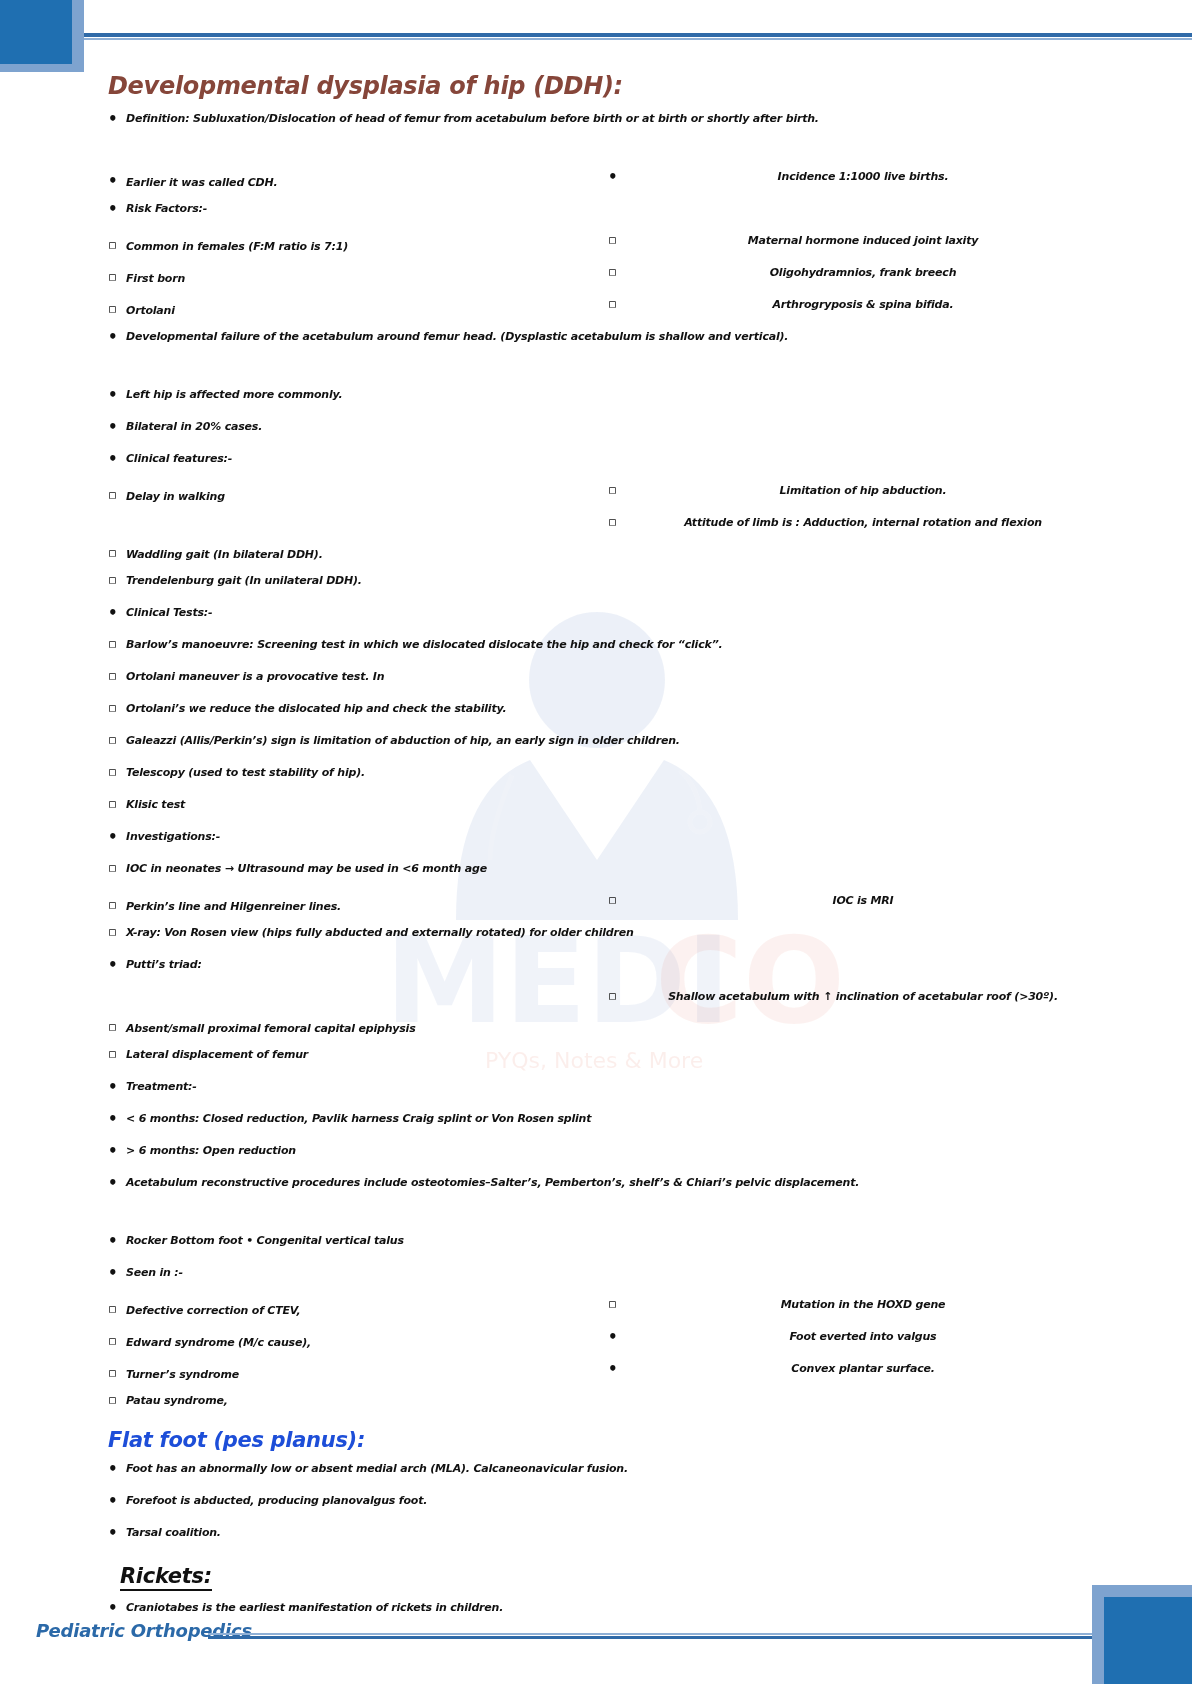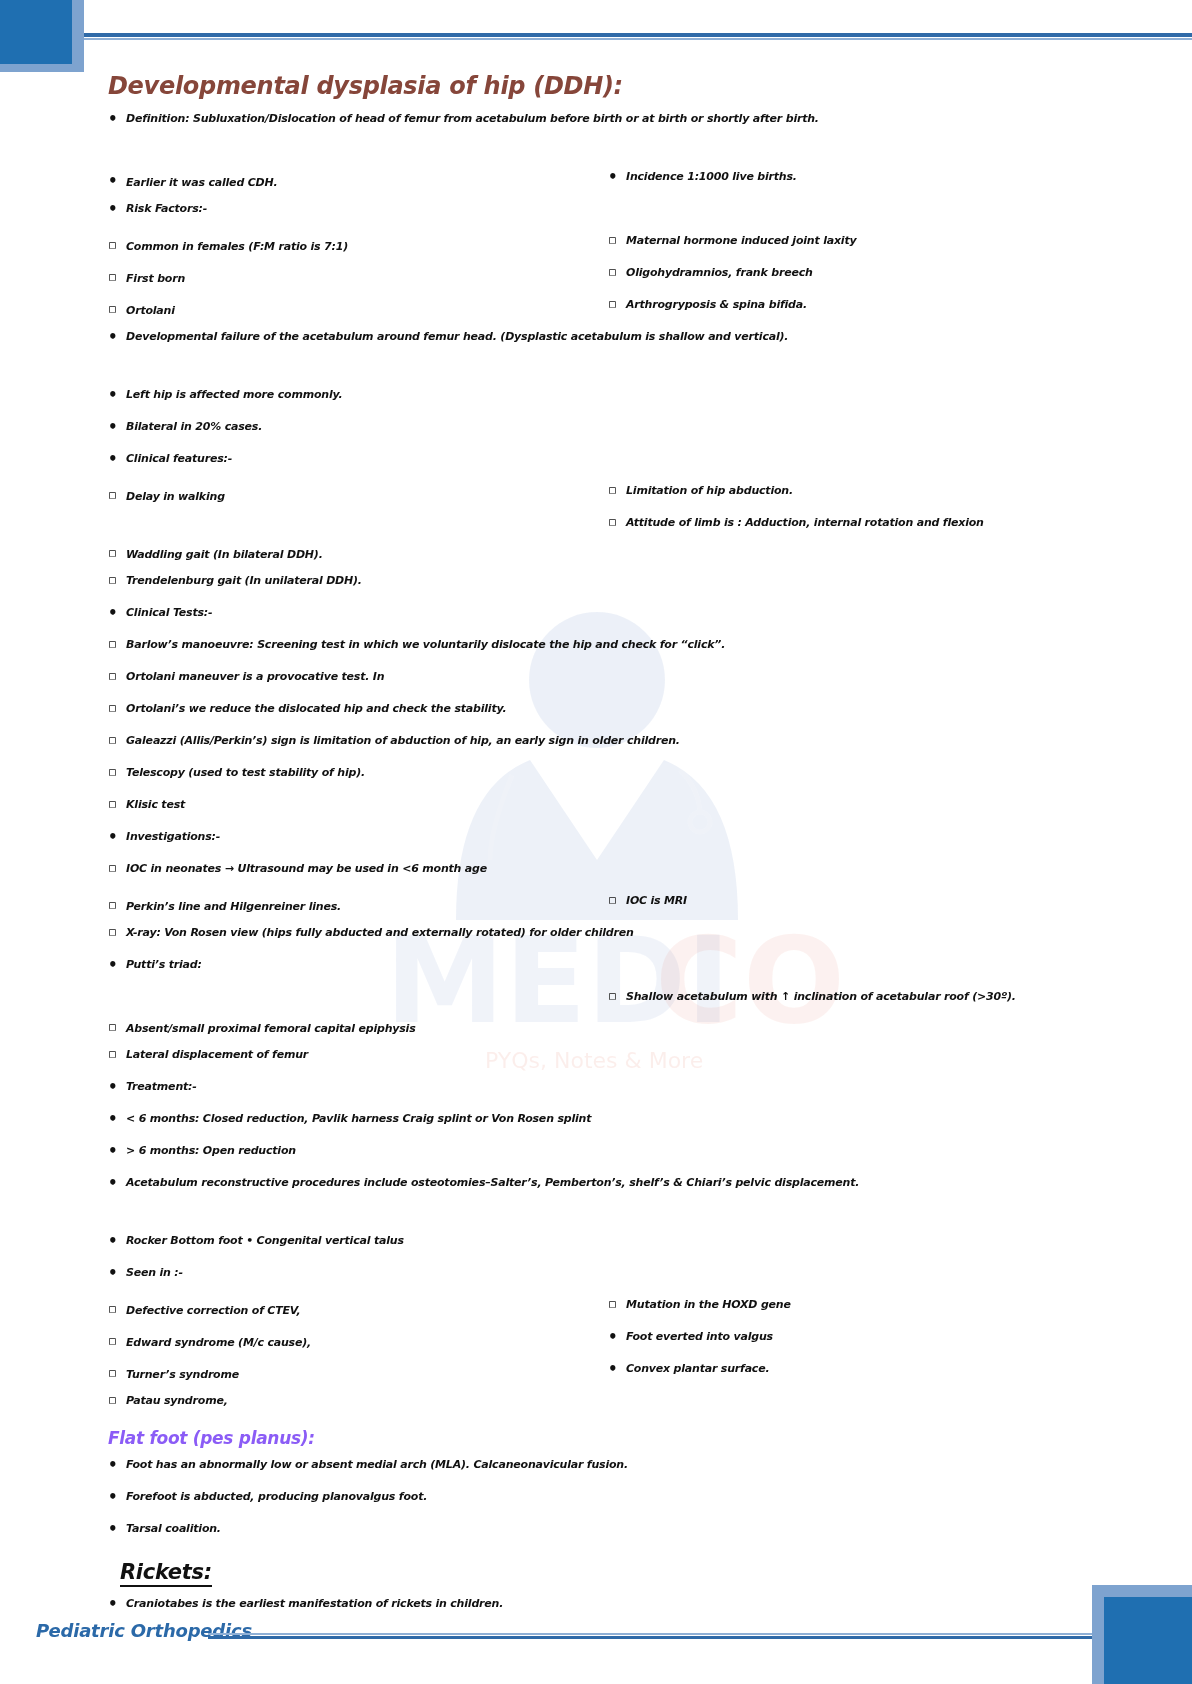--- a/index.html
+++ b/index.html
@@ -8,30 +8,30 @@
   .corner-tl-outer { position: absolute; left: 0; top: 0; width: 84px; height: 72px; background: #7ea3cf; }
   .corner-tl-inner { position: absolute; left: 0; top: 0; width: 72px; height: 64px; background: #1f6fb1; }
   .header-line { position: absolute; left: 84px; right: 0; top: 33px; height: 4px; background: #2f6aa8; }
   .header-line2 { position: absolute; left: 84px; right: 0; top: 38px; height: 2px; background: #8fb0d6; }
 
   .watermark { position: absolute; left: 0; top: 0; width: 1192px; height: 1684px; pointer-events: none; }
 
   .content { position: absolute; left: 108px; top: 72px; width: 992px; }
   .h-ddh { font-family: "DejaVu Sans", sans-serif; font-style: italic; font-weight: bold;
            color: #86463a; font-size: 24px; margin: 0 0 6px 0; letter-spacing: -0.3px; }
-  .h-flat { font-style: italic; font-weight: bold; color: #8b5cf6; font-size: 17px; margin: 8px 0 4px 0; letter-spacing: -0.3px;}
+  .h-flat { font-style: italic; font-weight: bold; color: #1d4ed8; font-size: 21px; margin: 8px 0 4px 0; letter-spacing: -0.3px;}
   .h-rickets { font-style: italic; font-weight: bold; color: #111; font-size: 21px; margin: 12px 0 4px 12px;
                display: inline-block; border-bottom: 2px solid #111; padding-bottom: 1px; letter-spacing: -0.3px;}
 
   .row { display: flex; font-style: italic; font-weight: bold; font-size: 11px; line-height: 26px;
          min-height: 32px; letter-spacing: -0.2px; }
   .row.wrap { min-height: 58px; }
   .col { flex: 1; display: flex; }
   .col.left { width: 500px; flex: none; align-items: flex-end; }
-  .col.right { width: 492px; flex: none; }
+  .col.right { width: 492px; flex: none; text-align: center; }
   .bullet { width: 18px; flex: none; text-align: left; font-style: normal; }
   .bullet.dot::before { content: "•"; font-size: 15px; }
   .bullet.sq::before { content: "▫"; font-size: 13px; font-style: normal; position: relative; top: -1px; }
   .txt { flex: 1; }
   .txt.justify { text-align: justify; }
 
   .footer-text { position: absolute; left: 16px; top: 1620px; font-style: italic; font-weight: bold;
                  color: #2b69a8; font-size: 18px; letter-spacing: -0.2px; margin-left: 20px; }
   .footer-line { position: absolute; left: 208px; width: 886px; top: 1633px; height: 2px; background: #8fb0d6; }
   .footer-line2 { position: absolute; left: 208px; width: 886px; top: 1636px; height: 3px; background: #2f6aa8; }
@@ -169,21 +169,21 @@
       </div>
       <div class="row">
         <div class="col">
           <span class="bullet dot"></span>
           <span class="txt">Clinical Tests:-</span>
         </div>
       </div>
       <div class="row">
         <div class="col">
           <span class="bullet sq"></span>
-          <span class="txt">Barlow’s manoeuvre: Screening test in which we voluntarily dislocate the hip and check for “click”.</span>
+          <span class="txt">Barlow’s manoeuvre: Screening test in which we dislocated dislocate the hip and check for “click”.</span>
         </div>
       </div>
       <div class="row">
         <div class="col">
           <span class="bullet sq"></span>
           <span class="txt">Ortolani maneuver is a provocative test. In</span>
         </div>
       </div>
       <div class="row">
         <div class="col">

